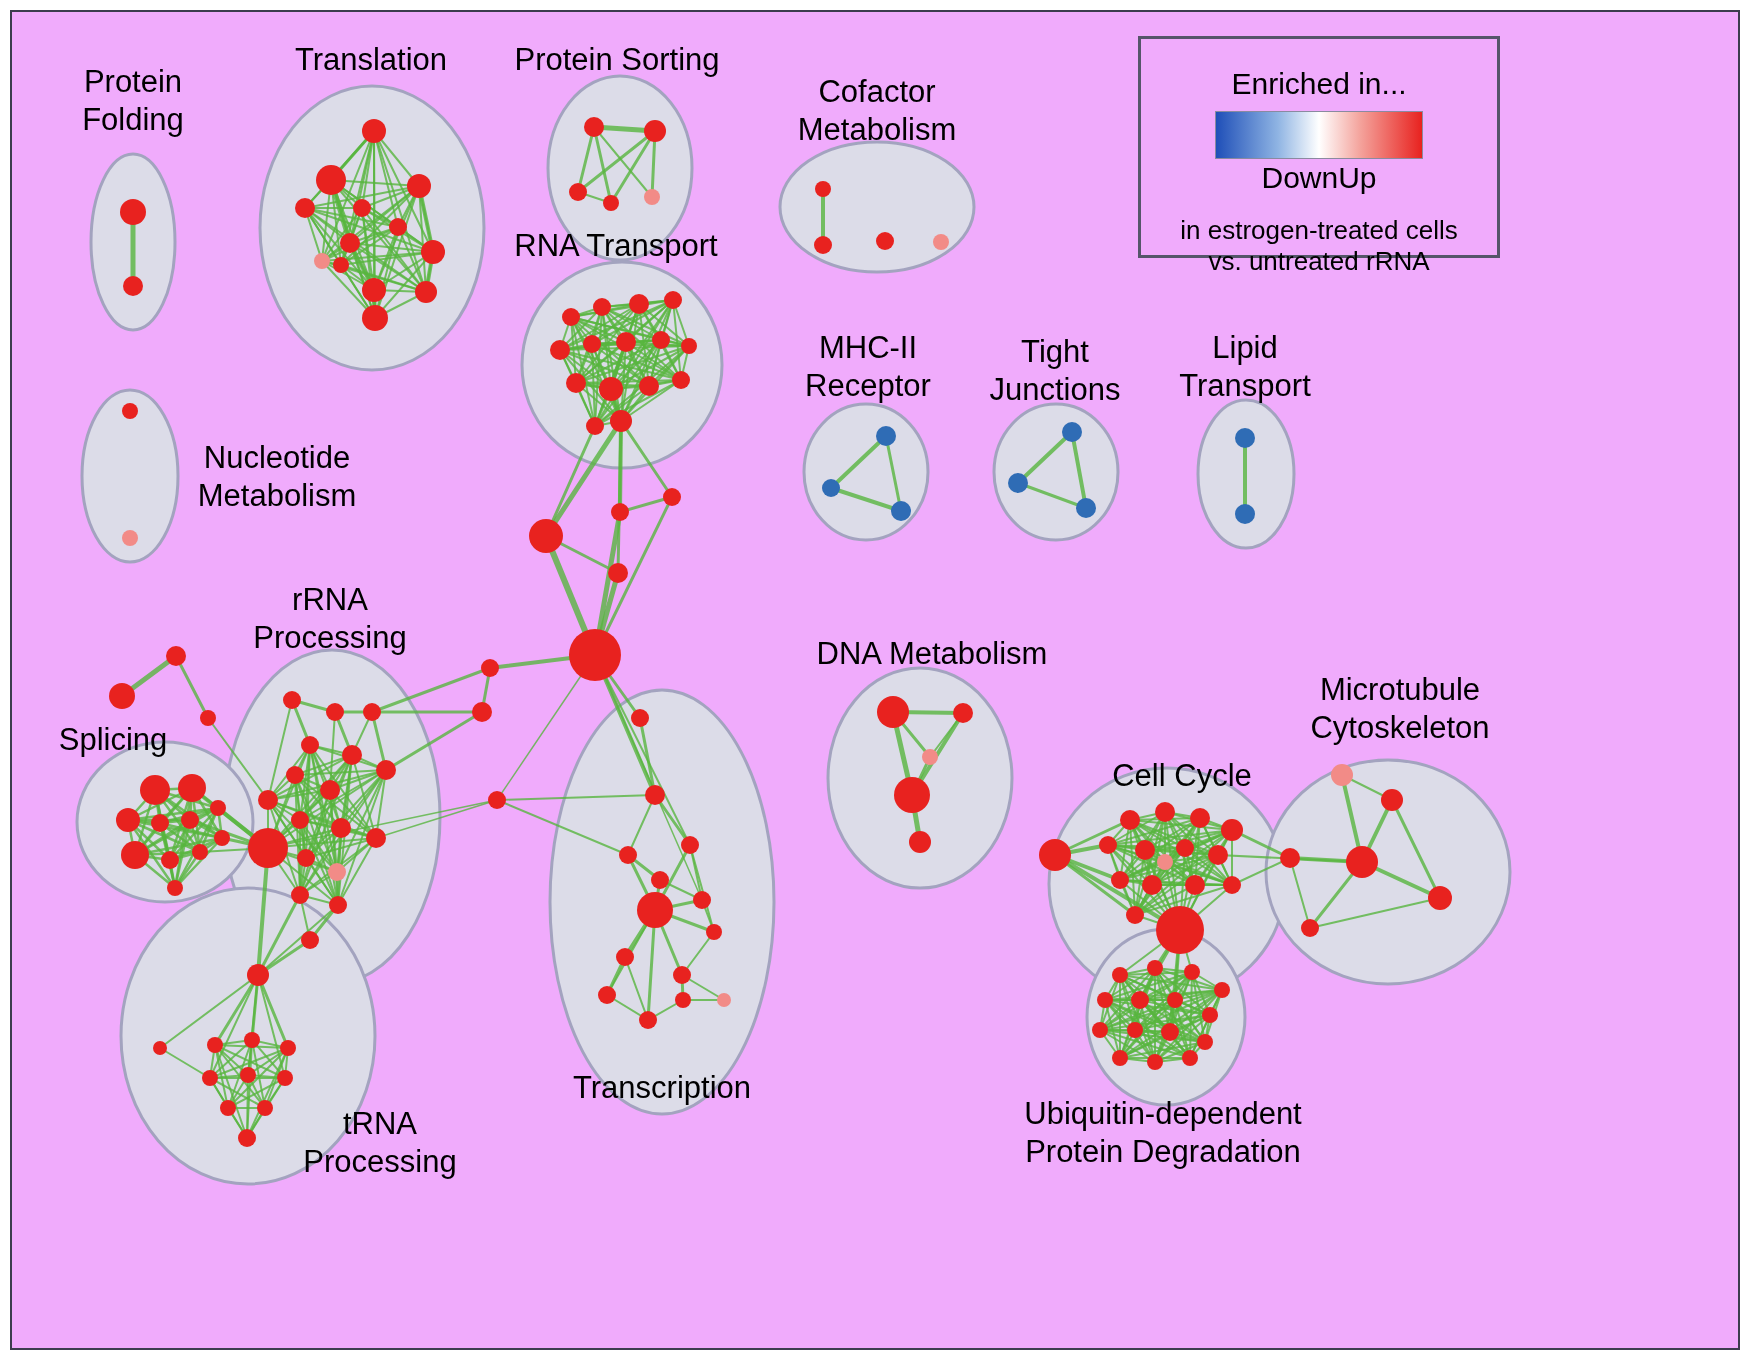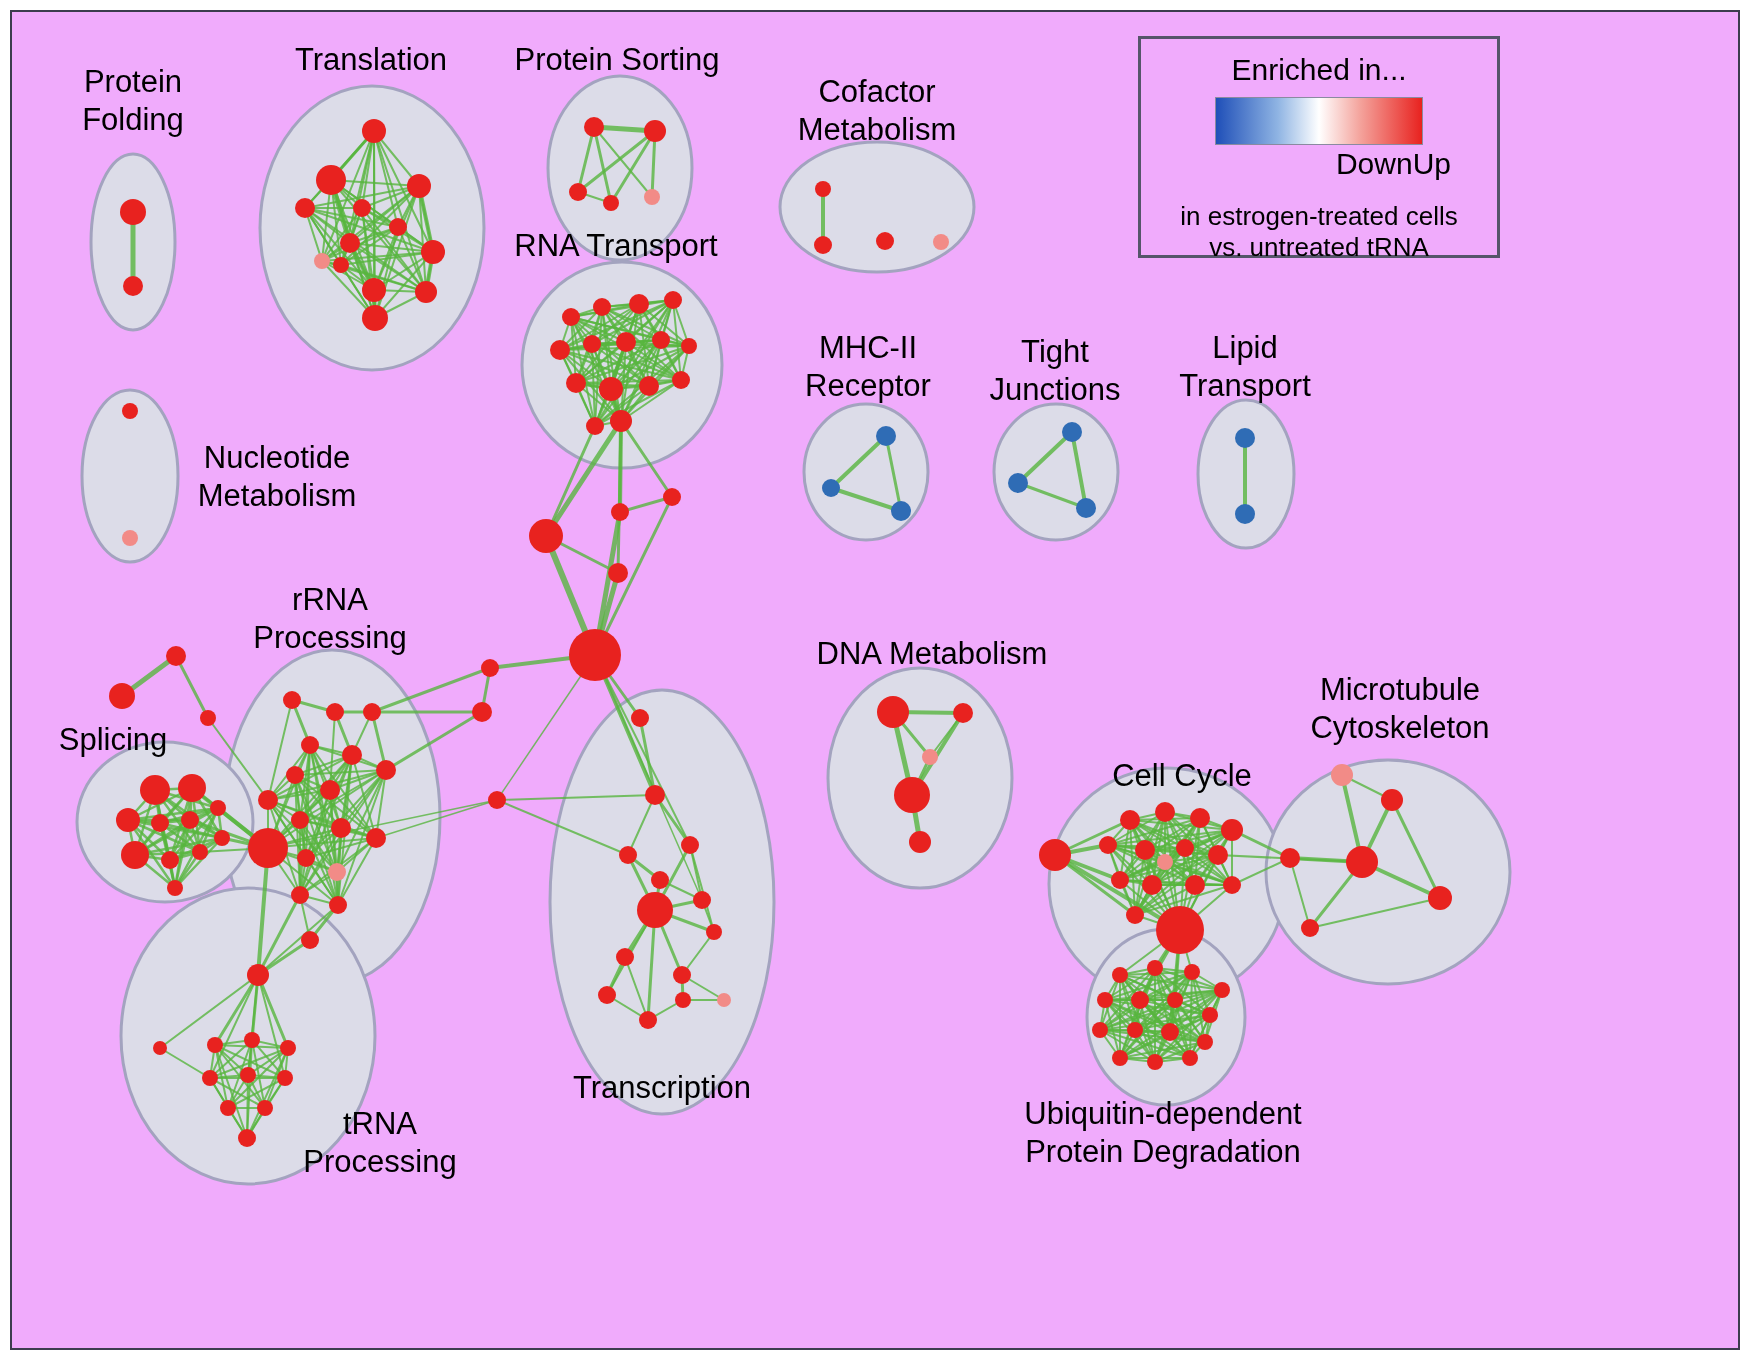--- a/index.html
+++ b/index.html
@@ -15,30 +15,30 @@
   .stage svg{position:absolute;left:0;top:0;width:100%;height:100%;}
   .legend{
     position:absolute;
     left:1126px;top:24px;
     width:362px;height:222px;
     border:3px solid #55556a;
     box-sizing:border-box;
     text-align:center;
     color:#000;
   }
-  .legend-title{margin-top:14px;font-size:30px;}
+  .legend-title{margin-top:28px;font-size:30px;}
   .legend-gradient{
     margin:10px auto 0;
     width:206px;height:46px;
     border:1px solid #8a8aa0;
     background:linear-gradient(90deg,#1f4fb8 0%,#8fb4e3 30%,#ffffff 50%,#f4a39c 70%,#e8221f 100%);
   }
   .legend-scale{
-    display:flex;justify-content:flex-end;
-    padding:0 46px;margin-top:2px;font-size:30px;
+    display:flex;justify-content:center;
+    padding:0 69px;margin-top:2px;font-size:30px;
   }
   .legend-caption{font-size:26px;line-height:31px;margin-top:20px;}
 </style>
 </head>
 <body>
 
 <div class="stage">
 
   <svg id="network-svg" viewBox="12 12 1726 1336" preserveAspectRatio="xMidYMid meet">
       <g>
@@ -954,17 +954,17 @@
 
   <div class="legend">
     <div class="legend-title">Enriched in...</div>
     <div class="legend-gradient"></div>
     <div class="legend-scale">
       <span>Down</span>
       <span>Up</span>
     </div>
     <div class="legend-caption">
       <div>in estrogen-treated cells</div>
-      <div>vs. untreated tRNA</div>
+      <div>vs. untreated rRNA</div>
     </div>
   </div>
 
 </div>
 
 </body></html>

